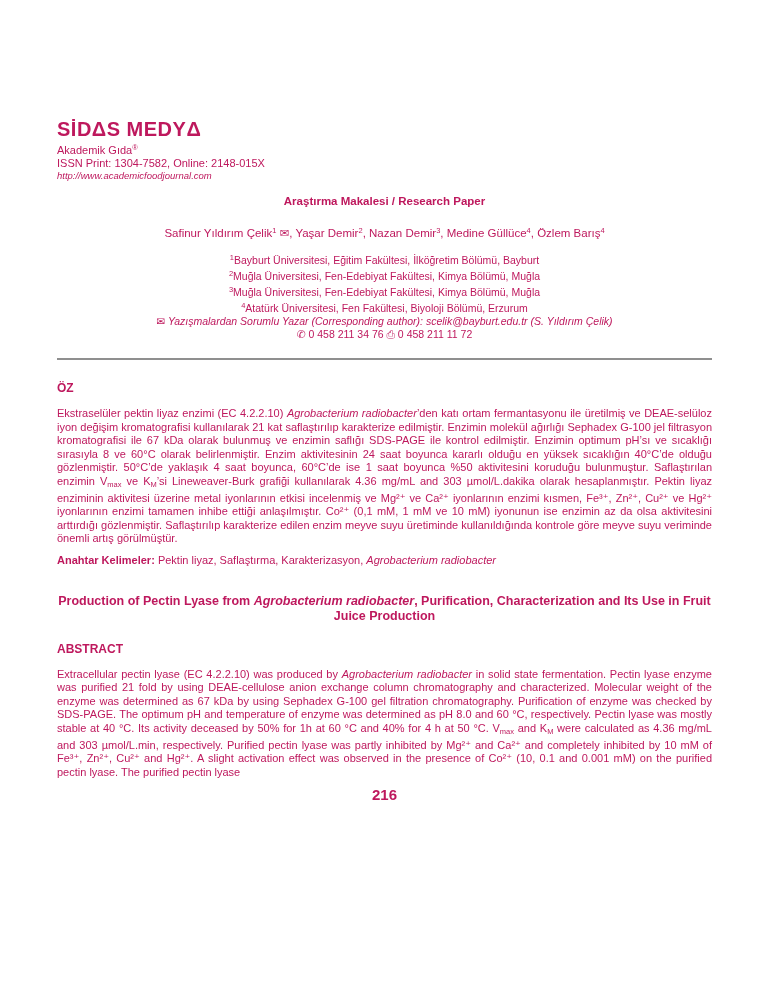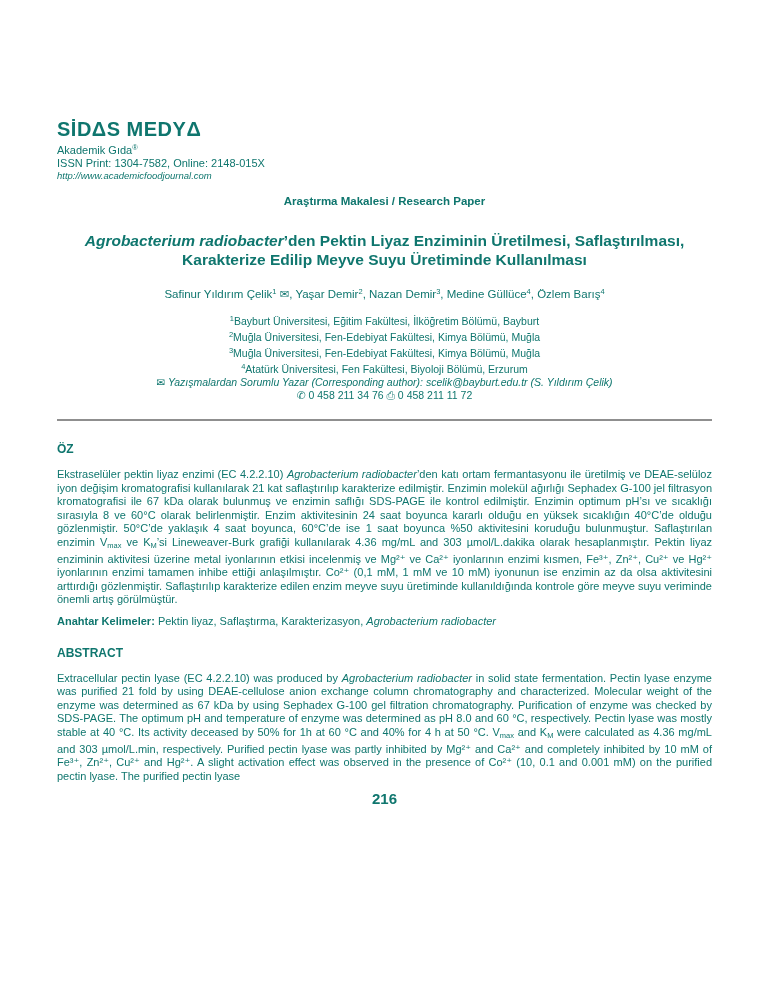--- a/index.html
+++ b/index.html
@@ -3,21 +3,21 @@
 <meta charset="utf-8">
 <style>
   html,body{margin:0;padding:0;background:#ffffff;}
   .page{
     position:relative;
     width:768px;height:994px;
     background:#ffffff;
     box-sizing:border-box;
     padding:118px 56px 0 57px;
     font-family:"Liberation Sans","DejaVu Sans",sans-serif;
-    color:#0f766e;
+    color:#be185d;
   }
   .center{text-align:center;}
   .just{text-align:justify;}
   .it{font-style:italic;}
   .bd{font-weight:bold;}
   .sp{font-size:7.5px;vertical-align:4px;}
   .sb{font-size:7.5px;vertical-align:-2px;margin-top:41px;}
   .ic{font-family:"DejaVu Sans",sans-serif;font-style:normal;}
 
   .logo-name{font-size:20px;font-weight:bold;letter-spacing:0.5px;line-height:22px;}
@@ -51,39 +51,39 @@
 
   <div>
     <div class="logo-name">SİDΔS MEDYΔ</div>
     <div class="journal-line"><span>Akademik Gıda</span><span class="sp">®</span></div>
     <div class="issn-line">ISSN Print: 1304-7582, Online: 2148-015X</div>
     <div class="url-line">http://www.academicfoodjournal.com</div>
   </div>
 
   <div class="article-type center">Araştırma Makalesi / Research Paper</div>
 
-  <h1 class="title-tr center" style="margin:24px 0 0 0;"><span class="it">Agrobacterium radiobacter</span><span>’den Pektin Liyaz Enziminin Üretilmesi, Saflaştırılması, Karakterize Edilip Meyve Suyu Üretiminde Kullanılması</span></h1>
 
   <div class="authors center"><span>Safinur Yıldırım Çelik</span><span class="sp">1</span><span> </span><span class="ic">✉</span><span>, Yaşar Demir</span><span class="sp">2</span><span>, Nazan Demir</span><span class="sp">3</span><span>, Medine Güllüce</span><span class="sp">4</span><span>, Özlem Barış</span><span class="sp">4</span></div>
 
   <div class="affils center">
     <div><span class="sp">1</span><span>Bayburt Üniversitesi, Eğitim Fakültesi, İlköğretim Bölümü, Bayburt</span></div>
     <div><span class="sp">2</span><span>Muğla Üniversitesi, Fen-Edebiyat Fakültesi, Kimya Bölümü, Muğla</span></div>
     <div><span class="sp">3</span><span>Muğla Üniversitesi, Fen-Edebiyat Fakültesi, Kimya Bölümü, Muğla</span></div>
     <div><span class="sp">4</span><span>Atatürk Üniversitesi, Fen Fakültesi, Biyoloji Bölümü, Erzurum</span></div>
   </div>
 
   <div class="contact center" style="font-style:italic;"><span class="ic">✉</span><span class="it"> Yazışmalardan Sorumlu Yazar (Corresponding author): scelik@bayburt.edu.tr (S. Yıldırım Çelik)</span></div>
   <div class="contact center"><span class="ic">✆</span><span> 0 458 211 34 76    </span><span class="ic">⎙</span><span> 0 458 211 11 72</span></div>
 
   <hr class="divider">
 
   <div class="section-head">ÖZ</div>
   <div class="para just"><span>Ekstraselüler pektin liyaz enzimi (EC 4.2.2.10) </span><span class="it">Agrobacterium radiobacter</span><span>’den katı ortam fermantasyonu ile üretilmiş ve DEAE-selüloz iyon değişim kromatografisi kullanılarak 21 kat saflaştırılıp karakterize edilmiştir. Enzimin molekül ağırlığı Sephadex G-100 jel filtrasyon kromatografisi ile 67 kDa olarak bulunmuş ve enzimin saflığı SDS-PAGE ile kontrol edilmiştir. Enzimin optimum pH’sı ve sıcaklığı sırasıyla 8 ve 60°C olarak belirlenmiştir. Enzim aktivitesinin 24 saat boyunca kararlı olduğu en yüksek sıcaklığın 40°C’de olduğu gözlenmiştir. 50°C’de yaklaşık 4 saat boyunca, 60°C’de ise 1 saat boyunca %50 aktivitesini koruduğu bulunmuştur. Saflaştırılan enzimin V</span><span class="sb">max</span><span> ve K</span><span class="sb">M</span><span>’si Lineweaver-Burk grafiği kullanılarak 4.36 mg/mL and 303 µmol/L.dakika olarak hesaplanmıştır. Pektin liyaz enziminin aktivitesi üzerine metal iyonlarının etkisi incelenmiş ve Mg²⁺ ve Ca²⁺ iyonlarının enzimi kısmen, Fe³⁺, Zn²⁺, Cu²⁺ ve Hg²⁺ iyonlarının enzimi tamamen inhibe ettiği anlaşılmıştır. Co²⁺ (0,1 mM, 1 mM ve 10 mM) iyonunun ise enzimin az da olsa aktivitesini arttırdığı gözlenmiştir. Saflaştırılıp karakterize edilen enzim meyve suyu üretiminde kullanıldığında kontrole göre meyve suyu veriminde önemli artış görülmüştür.</span></div>
   <div class="keywords"><span class="bd">Anahtar Kelimeler: </span><span>Pektin liyaz, Saflaştırma, Karakterizasyon, </span><span class="it">Agrobacterium radiobacter</span></div>
 
+  <div class="title-en center"><span>Production of Pectin Lyase from </span><span class="it">Agrobacterium radiobacter</span><span>, Purification, Characterization and Its Use in Fruit Juice Production</span></div>
 
   <div class="section-head abstract-head">ABSTRACT</div>
   <div class="para just"><span>Extracellular pectin lyase (EC 4.2.2.10) was produced by </span><span class="it">Agrobacterium radiobacter</span><span> in solid state fermentation. Pectin lyase enzyme was purified 21 fold by using DEAE-cellulose anion exchange column chromatography and characterized. Molecular weight of the enzyme was determined as 67 kDa by using Sephadex G-100 gel filtration chromatography. Purification of enzyme was checked by SDS-PAGE. The optimum pH and temperature of enzyme was determined as pH 8.0 and 60 °C, respectively. Pectin lyase was mostly stable at 40 °C. Its activity deceased by 50% for 1h at 60 °C and 40% for 4 h at 50 °C. V</span><span class="sb">max</span><span> and K</span><span class="sb">M</span><span> were calculated as 4.36 mg/mL and 303 µmol/L.min, respectively. Purified pectin lyase was partly inhibited by Mg²⁺ and Ca²⁺ and completely inhibited by 10 mM of Fe³⁺, Zn²⁺, Cu²⁺ and Hg²⁺. A slight activation effect was observed in the presence of Co²⁺ (10, 0.1 and 0.001 mM) on the purified pectin lyase. The purified pectin lyase</span></div>
 
   <div class="page-number center">216</div>
 
 </div>
 
 </body></html>

